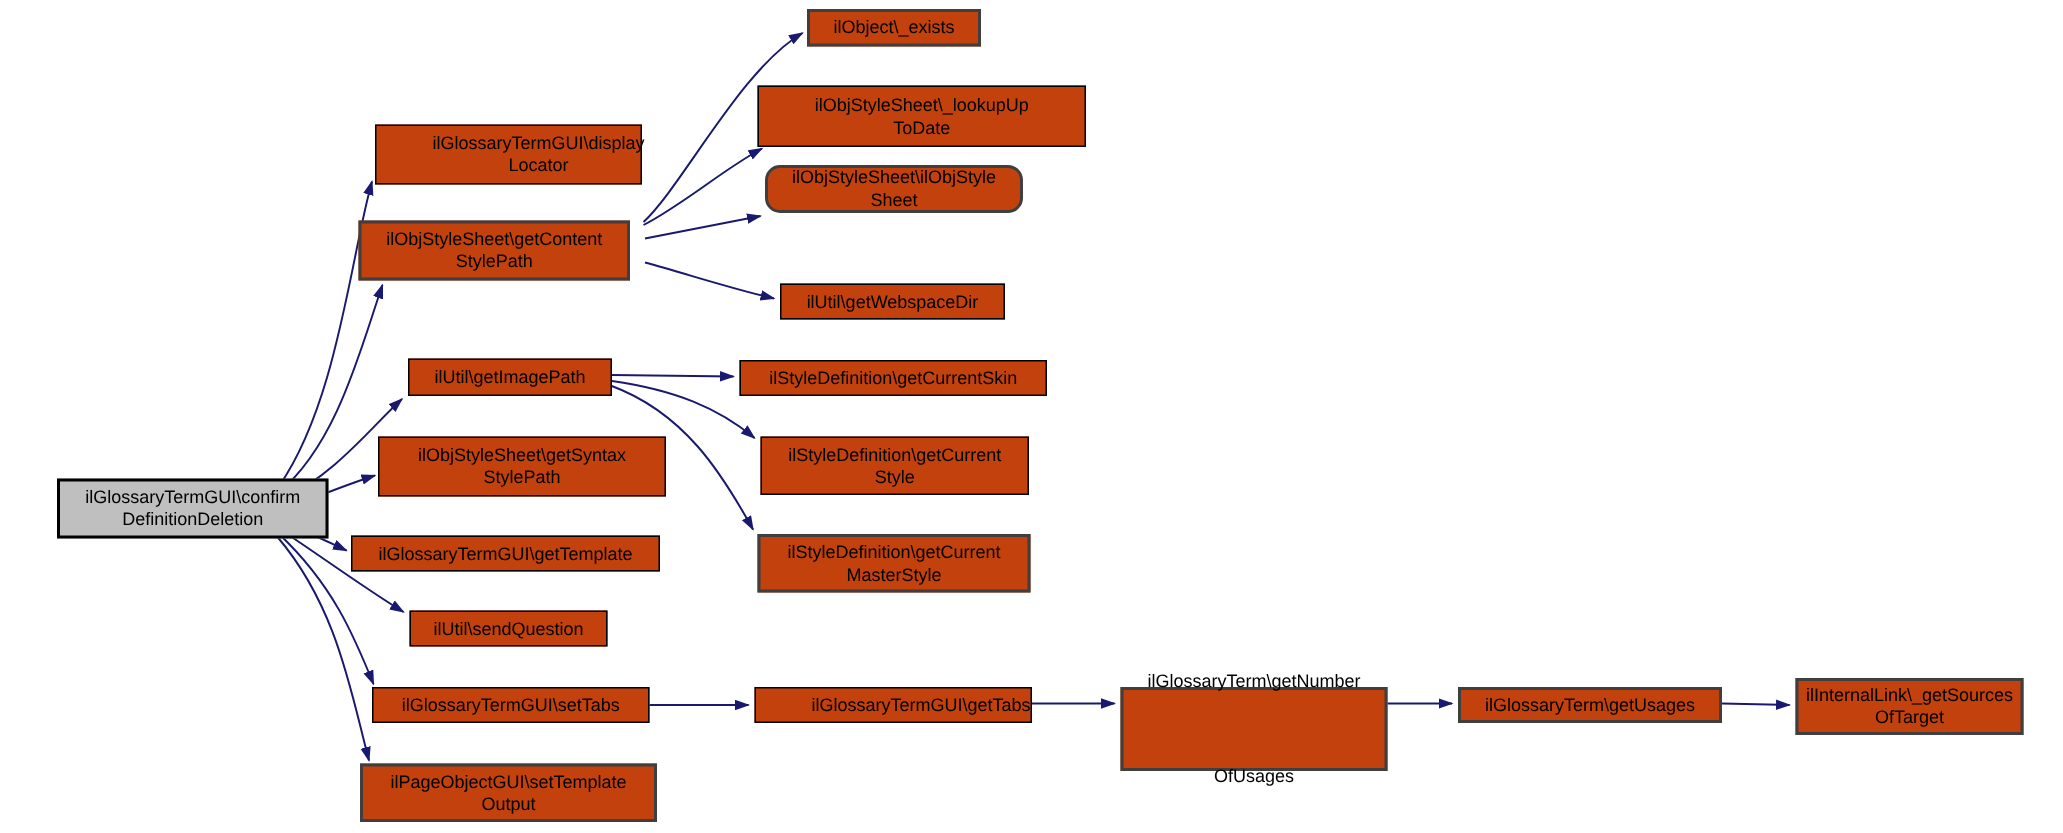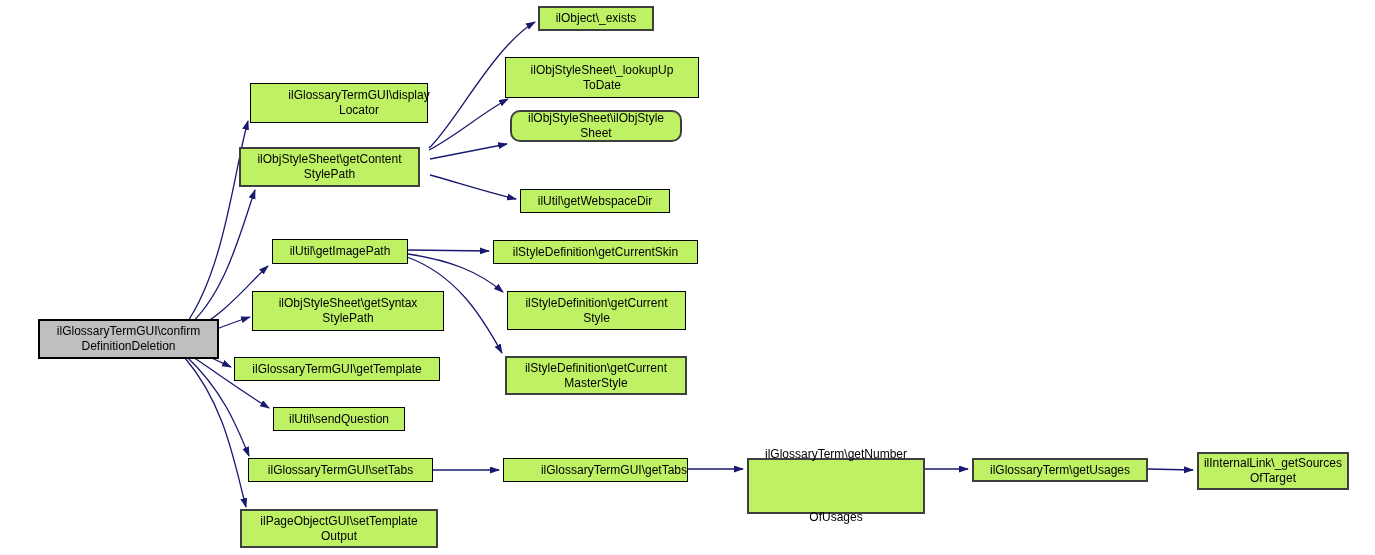--- a/index.html
+++ b/index.html
@@ -6,21 +6,21 @@
   #canvas{
     position:relative;
     font-family:"Liberation Sans", sans-serif;
     background:#ffffff;
     overflow:hidden;
   }
   #edge-layer{position:absolute;left:0;top:0;}
   .node{
     position:absolute;
     box-sizing:border-box;
-    background:#bef264;
+    background:#c2410c;
     border:1px solid #000000;
     color:#000000;
     display:flex;
     flex-direction:column;
     align-items:center;
     justify-content:center;
     font-size:12px;
     line-height:15px;
     text-align:center;
     white-space:nowrap;
@@ -87,21 +87,21 @@
     <div class="node" style="left: 248px; top: 458px; width: 185px; height: 24px;">
       <div class="line">ilGlossaryTermGUI\setTabs</div>
     </div>
     <div class="node bold" style="left: 240px; top: 509px; width: 198px; height: 39px;">
       <div class="line">ilPageObjectGUI\setTemplate</div>
       <div class="line">Output</div>
     </div>
     <div class="node bold" style="left: 538px; top: 6px; width: 116px; height: 25px;">
       <div class="line">ilObject\_exists</div>
     </div>
-    <div class="node" style="left: 505px; top: 57px; width: 194px; height: 41px;">
+    <div class="node" style="left: 505px; top: 57px; width: 219px; height: 41px;">
       <div class="line">ilObjStyleSheet\_lookupUp</div>
       <div class="line">ToDate</div>
     </div>
     <div class="node bold" style="left: 510px; top: 110px; width: 172px; height: 32px; border-radius: 10px;">
       <div class="line">ilObjStyleSheet\ilObjStyle</div>
       <div class="line">Sheet</div>
     </div>
     <div class="node" style="left: 520px; top: 189px; width: 150px; height: 24px;">
       <div class="line">ilUtil\getWebspaceDir</div>
     </div>

